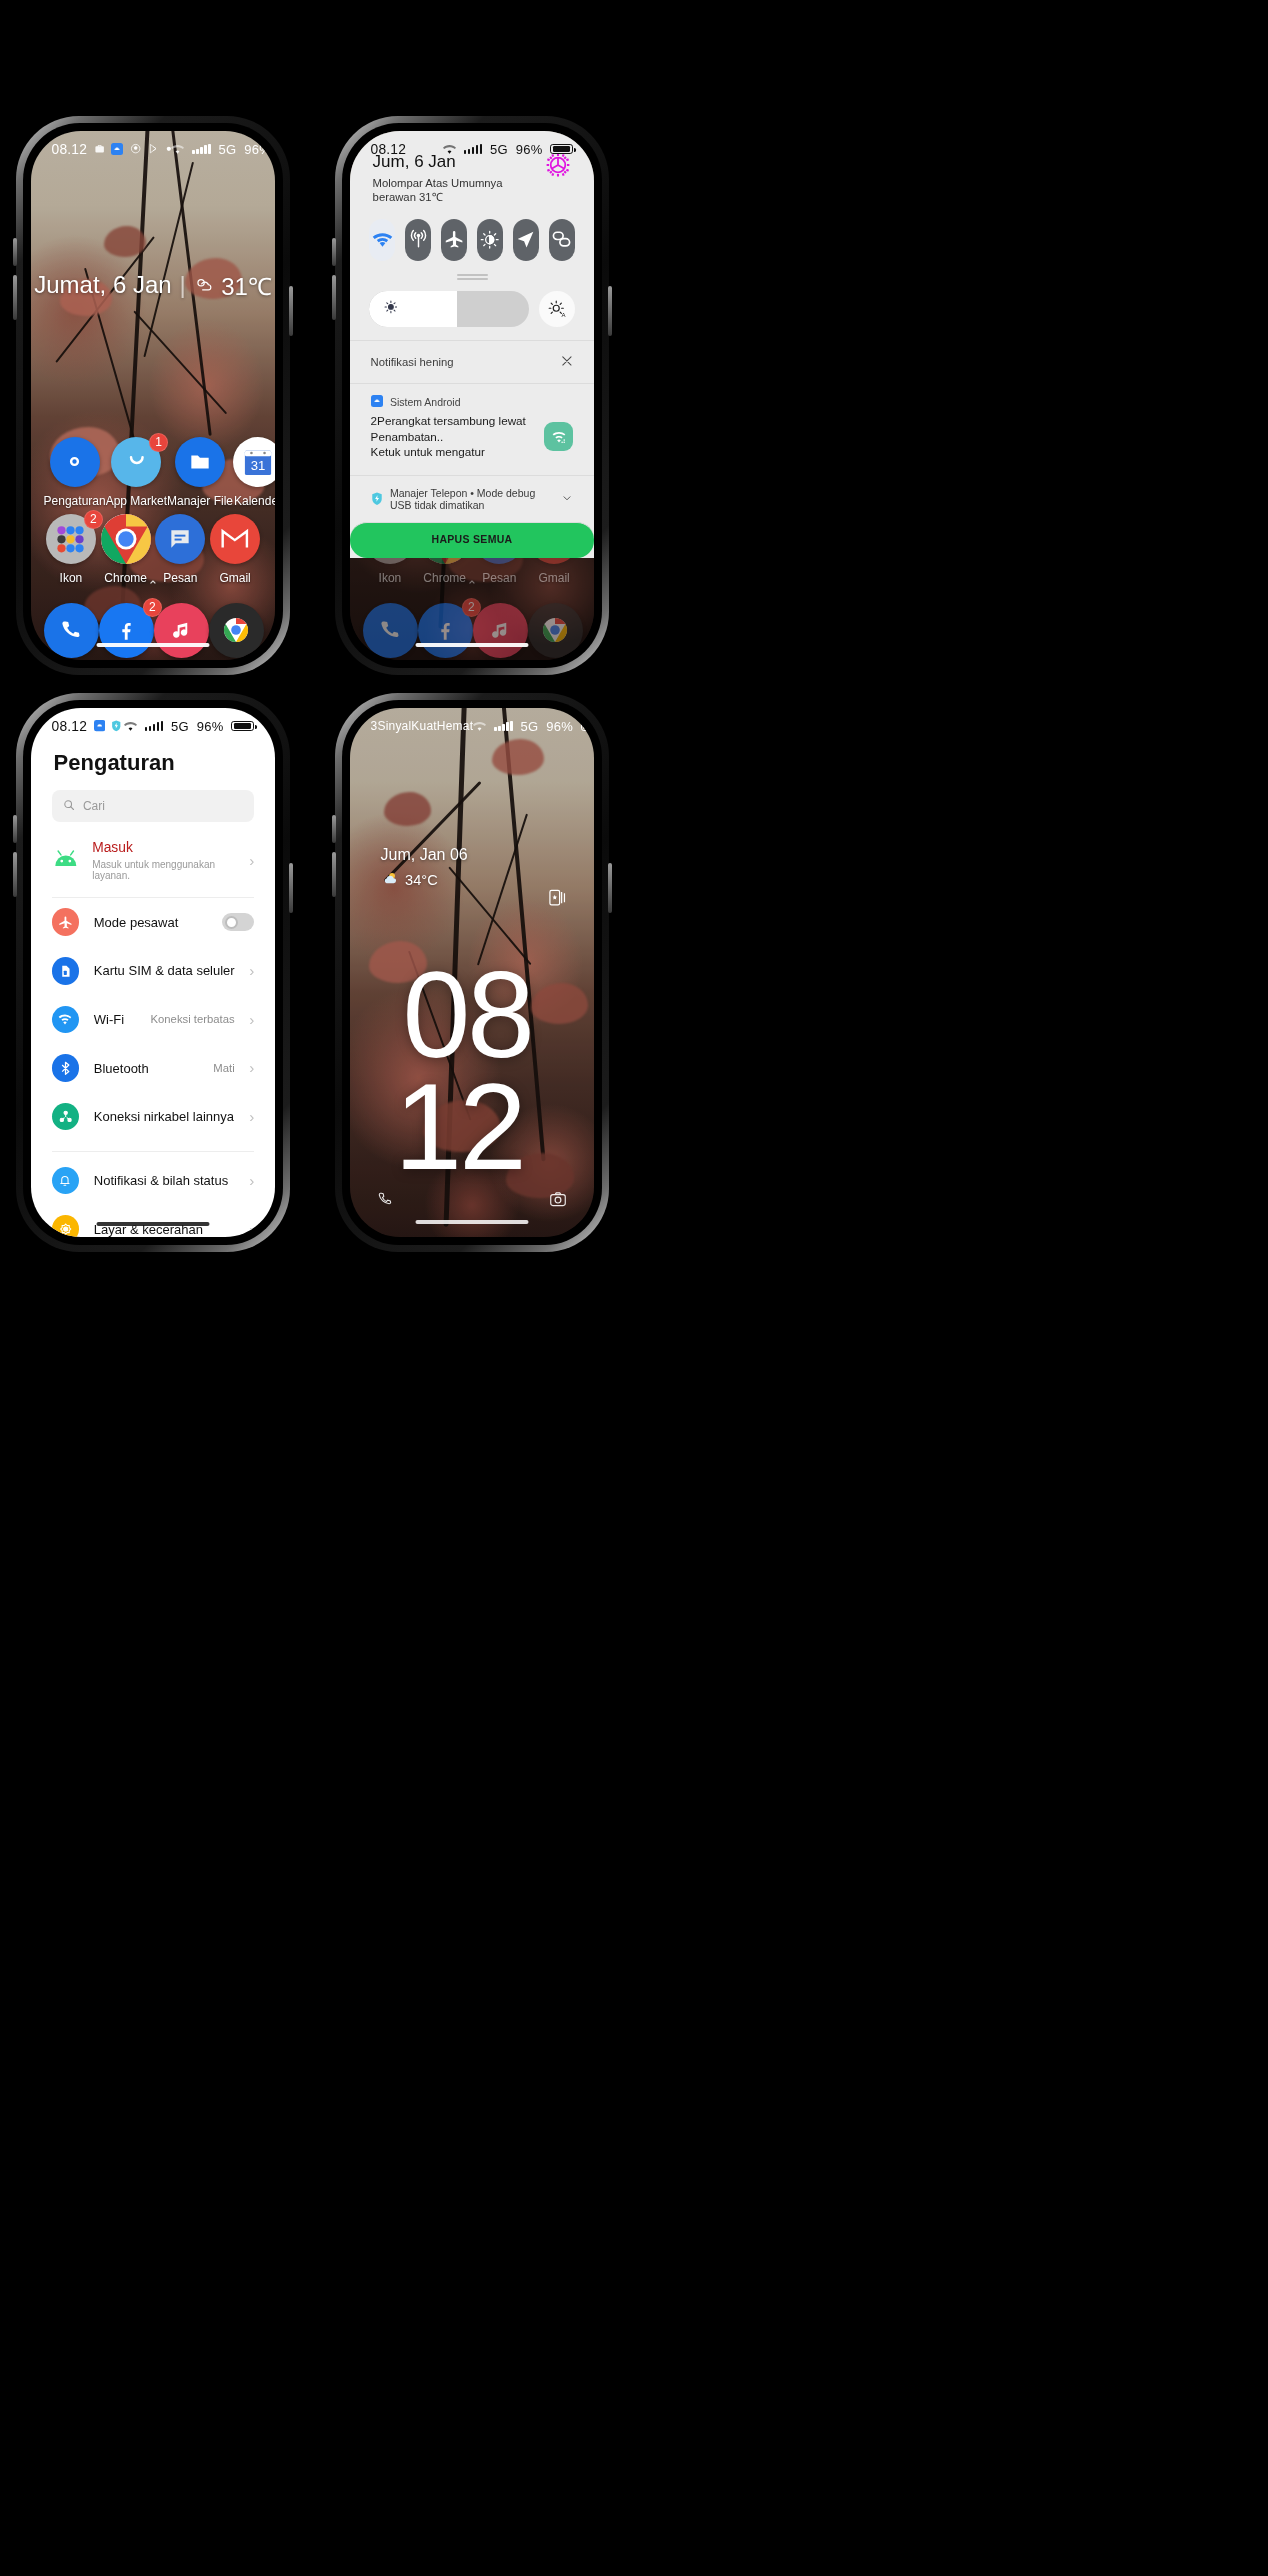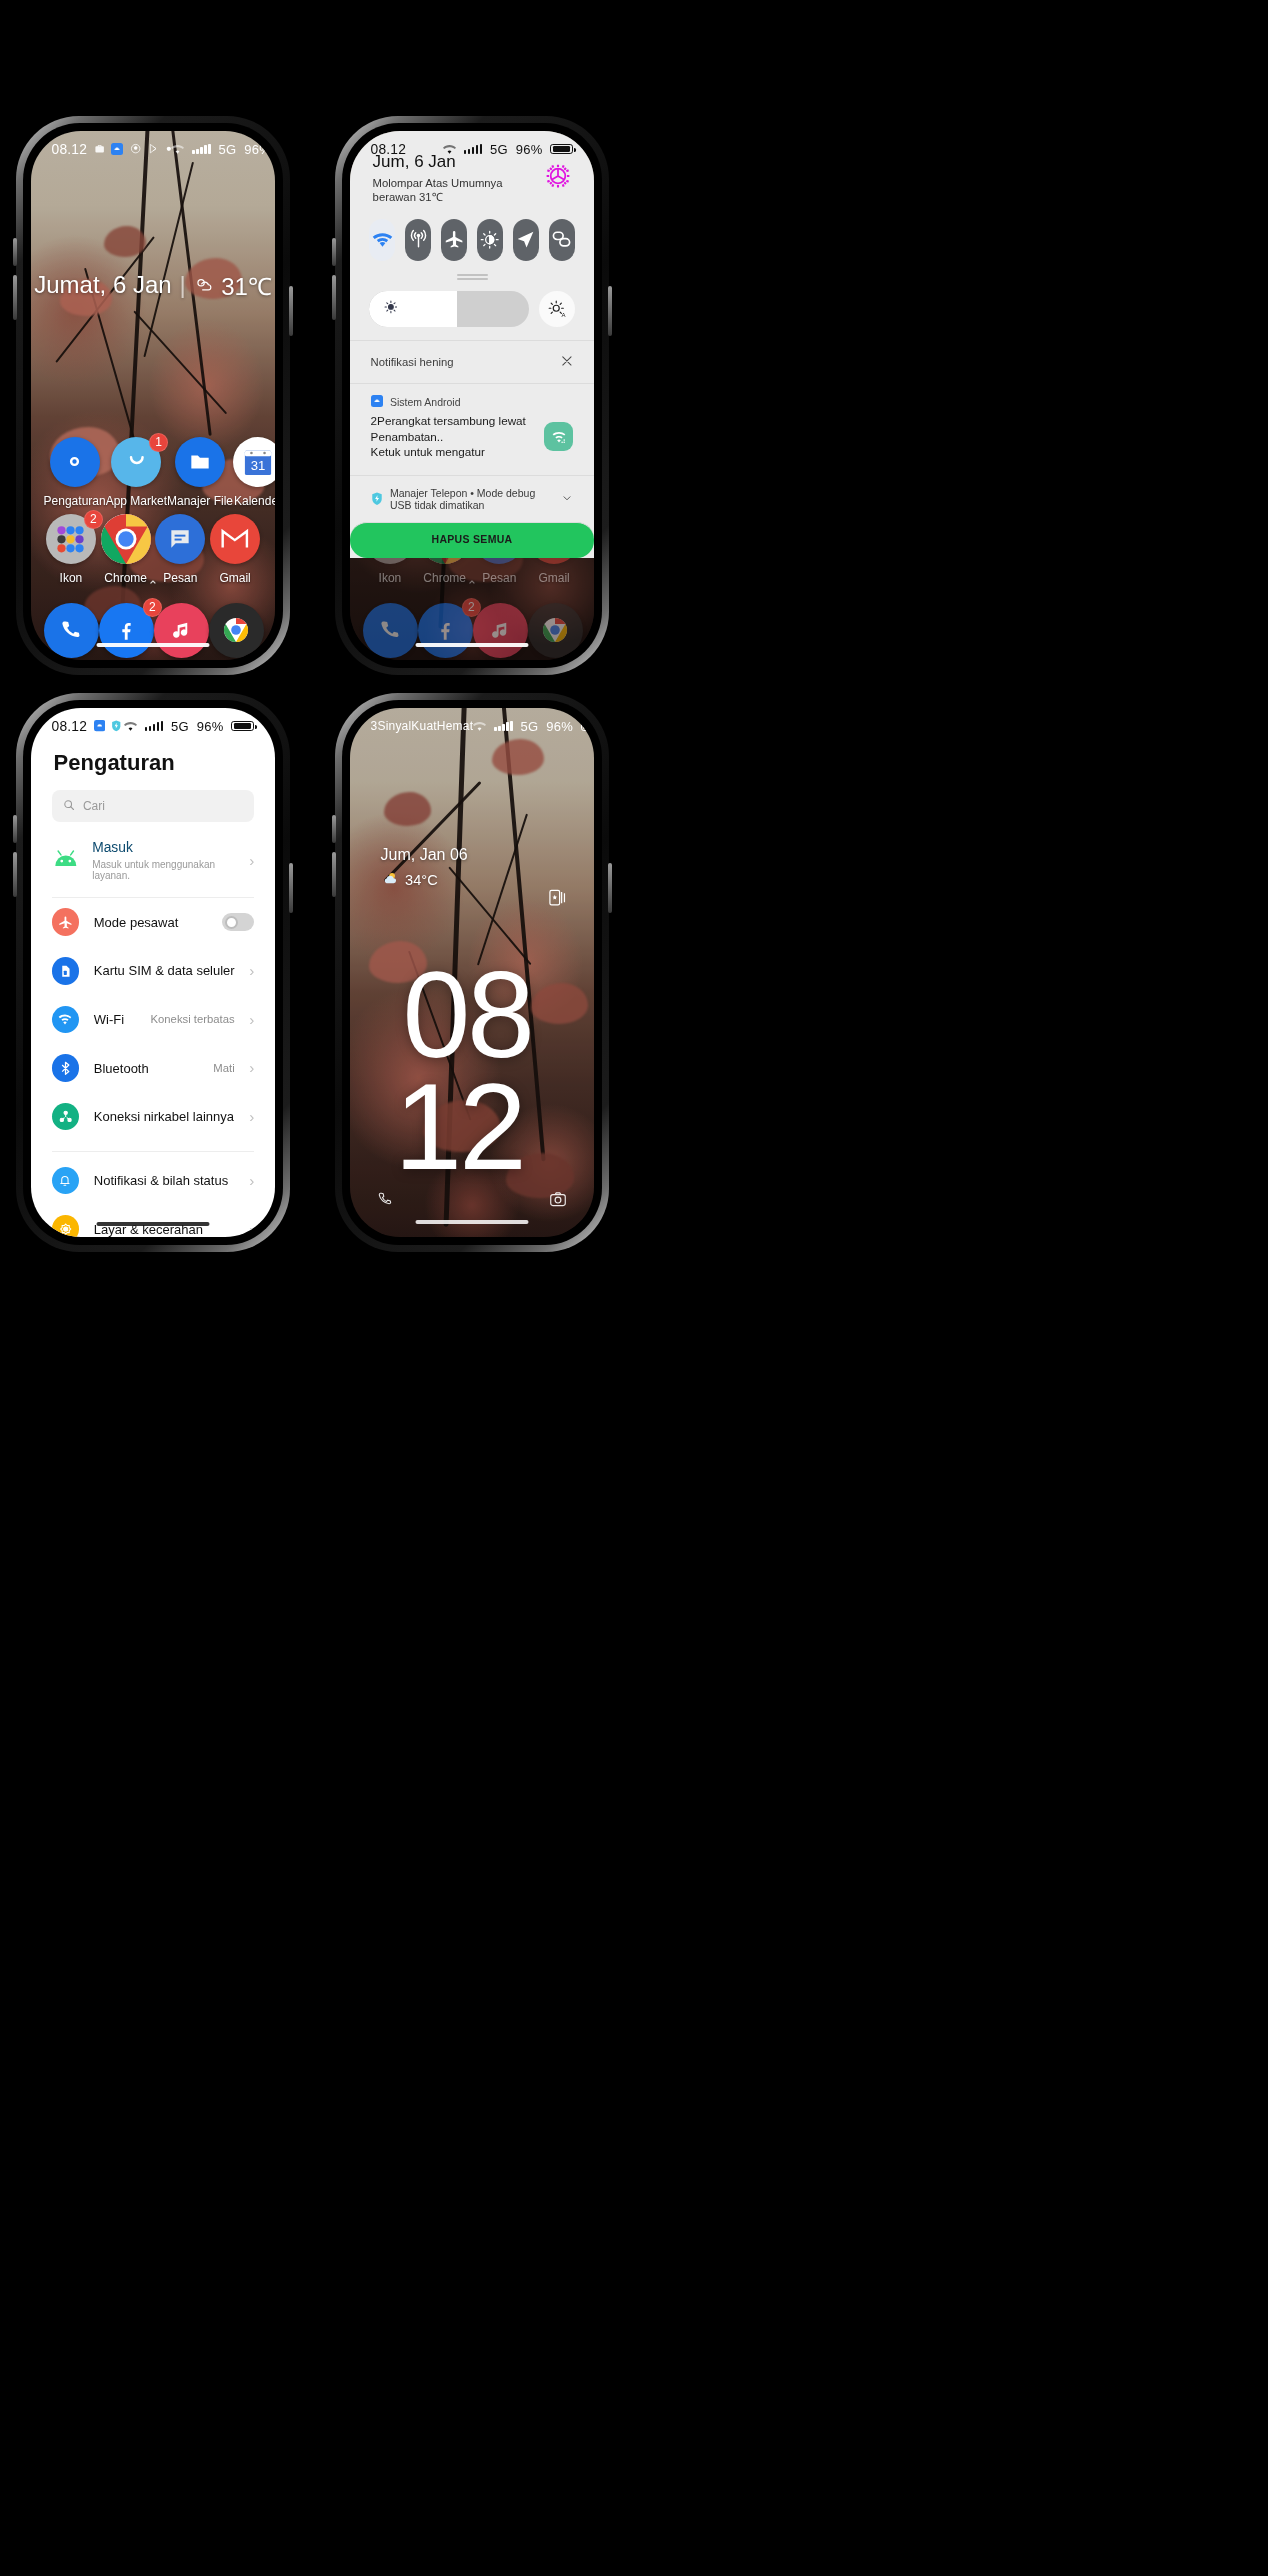--- a/index.html
+++ b/index.html
@@ -114,21 +114,21 @@
   .app-icon{width:50px;height:50px;border-radius:50%;position:relative;display:flex;align-items:center;justify-content:center;box-shadow:0 1.6px 4px rgba(0,0,0,.3);}
   .app-label{font-size:12px;color:#fff;text-shadow:0 0.8px 2.4px rgba(0,0,0,.7);white-space:nowrap;}
   .badge{position:absolute;top:-4px;right:calc(50% - 32px);min-width:19.4px;height:19.4px;border-radius:9.7px;background:#e8453c;color:#fff;font-size:12px;display:flex;align-items:center;justify-content:center;border:1.6px solid rgba(255,255,255,.15);padding:0 3.2px;}
   .dock{position:absolute;left:0;right:0;display:flex;padding:0 13px;}
   .dock .app-icon{width:55px;height:55px;}
   .page-arrow{position:absolute;left:0;right:0;text-align:center;color:#fff;font-size:13px;opacity:.85;}
   .home-ind{position:absolute;left:50%;transform:translateX(-50%);width:113px;height:4px;border-radius:2.4px;background:#fff;opacity:.95;}
 
   
   .shade{position:absolute;top:0;left:0;right:0;background:#ececec;z-index:15;}
-  .shade-head{padding:21px 23px 8px;display:flex;justify-content:space-between;align-items:center;}
+  .shade-head{padding:21px 23px 8px;display:flex;justify-content:space-between;align-items:flex-start;}
   .shade-date{font-size:17px;color:#111;font-weight:400;}
   .shade-weather{font-size:11.3px;color:#333;margin-top:5.7px;}
   .qs-row{display:flex;gap:9.7px;padding:6.5px 19.4px 0;}
   .qs{width:42px;height:42px;border-radius:13px;background:#5f6368;display:flex;align-items:center;justify-content:center;}
   .qs.on{background:#e8ecf3;}
   .qs-handle{width:31px;height:2.4px;background:#c2c2c2;border-radius:1.6px;margin:13px auto 0;box-shadow:0 4px 0 #c2c2c2;}
   .bright-row{display:flex;align-items:center;gap:9.7px;padding:14.6px 19.4px 13px;}
   .bright-track{flex:1;height:36px;border-radius:18px;background:#cfcfcf;position:relative;overflow:hidden;display:flex;align-items:center;}
   .bright-fill{height:100%;background:#fff;border-radius:18px 0 0 18px;display:flex;align-items:center;padding-left:14.6px;}
   .bright-auto{width:36px;height:36px;border-radius:18px;background:#fafafa;display:flex;align-items:center;justify-content:center;}
@@ -142,21 +142,21 @@
   .clear-row{display:flex;justify-content:center;padding:9.7px 21px 13px;border-top:0.8px solid #dcdcdc;background:#22c55e;border-radius:17px;}
   .clear-btn{font-size:10.5px;font-weight:700;color:#1b1b1b;letter-spacing:0.3px;}
 
   
   .settings{position:absolute;inset:0;background:#fff;overflow:hidden;}
   .set-title{font-size:22px;font-weight:700;color:#111;padding:42px 23px 14.6px;}
   .search{margin:0 21px;height:32px;border-radius:8px;background:#f1f1f1;display:flex;align-items:center;gap:8px;padding:0 11.3px;}
   .search-ph{font-size:12px;color:#9a9a9a;}
   .acct{display:flex;align-items:center;gap:13px;padding:18px 21px 16px;}
   .acct-txt{flex:1;}
-  .acct-title{font-size:13.8px;color:#0c4a6e;}
+  .acct-title{font-size:13.8px;color:#b91c1c;}
   .acct-sub{font-size:10px;color:#9a9a9a;margin-top:4px;}
   .divider{height:0.8px;background:#ededed;margin:0 21px;}
   .srow{display:flex;align-items:center;gap:14.6px;padding:10.5px 21px;}
   .sicon{width:27.6px;height:27.6px;border-radius:50%;display:flex;align-items:center;justify-content:center;flex:0 0 auto;}
   .slabel{flex:1;font-size:13px;color:#111;}
   .svalue{font-size:11.3px;color:#8d8d8d;}
   .chev{color:#c0c0c0;font-size:15.4px;line-height:1;}
   .toggle{width:32px;height:18px;border-radius:9px;background:#d4d4d4;position:relative;}
   .toggle i{position:absolute;left:2.4px;top:2.4px;width:13px;height:13px;border-radius:50%;background:#fff;border:2px solid #bdbdbd;box-sizing:border-box;}
   .group-gap{height:10.5px;}

